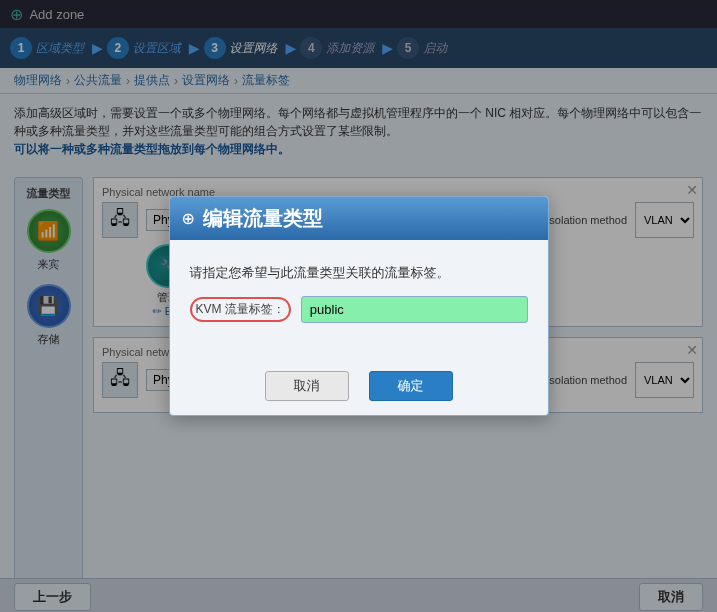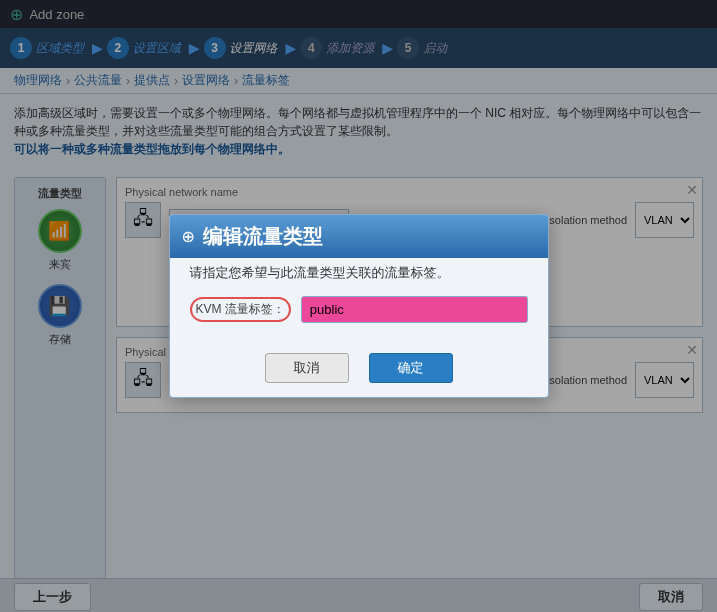--- a/index.html
+++ b/index.html
@@ -119,21 +119,21 @@
     }
 
     
     .flow-layout {
       display: flex;
       gap: 10px;
       height: calc(100% - 60px);
     }
 
     .left-panel {
-      width: 92px;
+      width: 69px;
       background: #d8e4f0;
       border: 1px solid #b0c0d0;
       border-radius: 3px;
       padding: 8px 4px;
     }
     .left-panel-title {
       font-size: 11px;
       color: #444;
       text-align: center;
       margin-bottom: 8px;
@@ -334,21 +334,21 @@
       color: #fff;
       font-size: 16px;
       margin-right: 8px;
     }
     .modal-title {
       color: #fff;
       font-size: 20px;
       font-weight: bold;
     }
     .modal-body {
-      padding: 6px 20px;
+      padding: 24px 20px;
     }
     .modal-desc {
       font-size: 13px;
       color: #333;
       margin-bottom: 14px;
     }
     .modal-field-row {
       display: flex;
       align-items: center;
       gap: 10px;
@@ -359,21 +359,21 @@
       color: #444;
       white-space: nowrap;
     }
     .modal-input {
       flex: 1;
       border: 1px solid #8aabcc;
       border-radius: 3px;
       padding: 5px 8px;
       font-size: 13px;
       outline: none;
-      background: #ec4899;
+      background: #86efac;
     }
     .modal-footer {
       padding: 8px 16px 14px;
       display: flex;
       justify-content: center;
       gap: 20px;
     }
     .modal-btn {
       padding: 5px 28px;
       border-radius: 3px;

